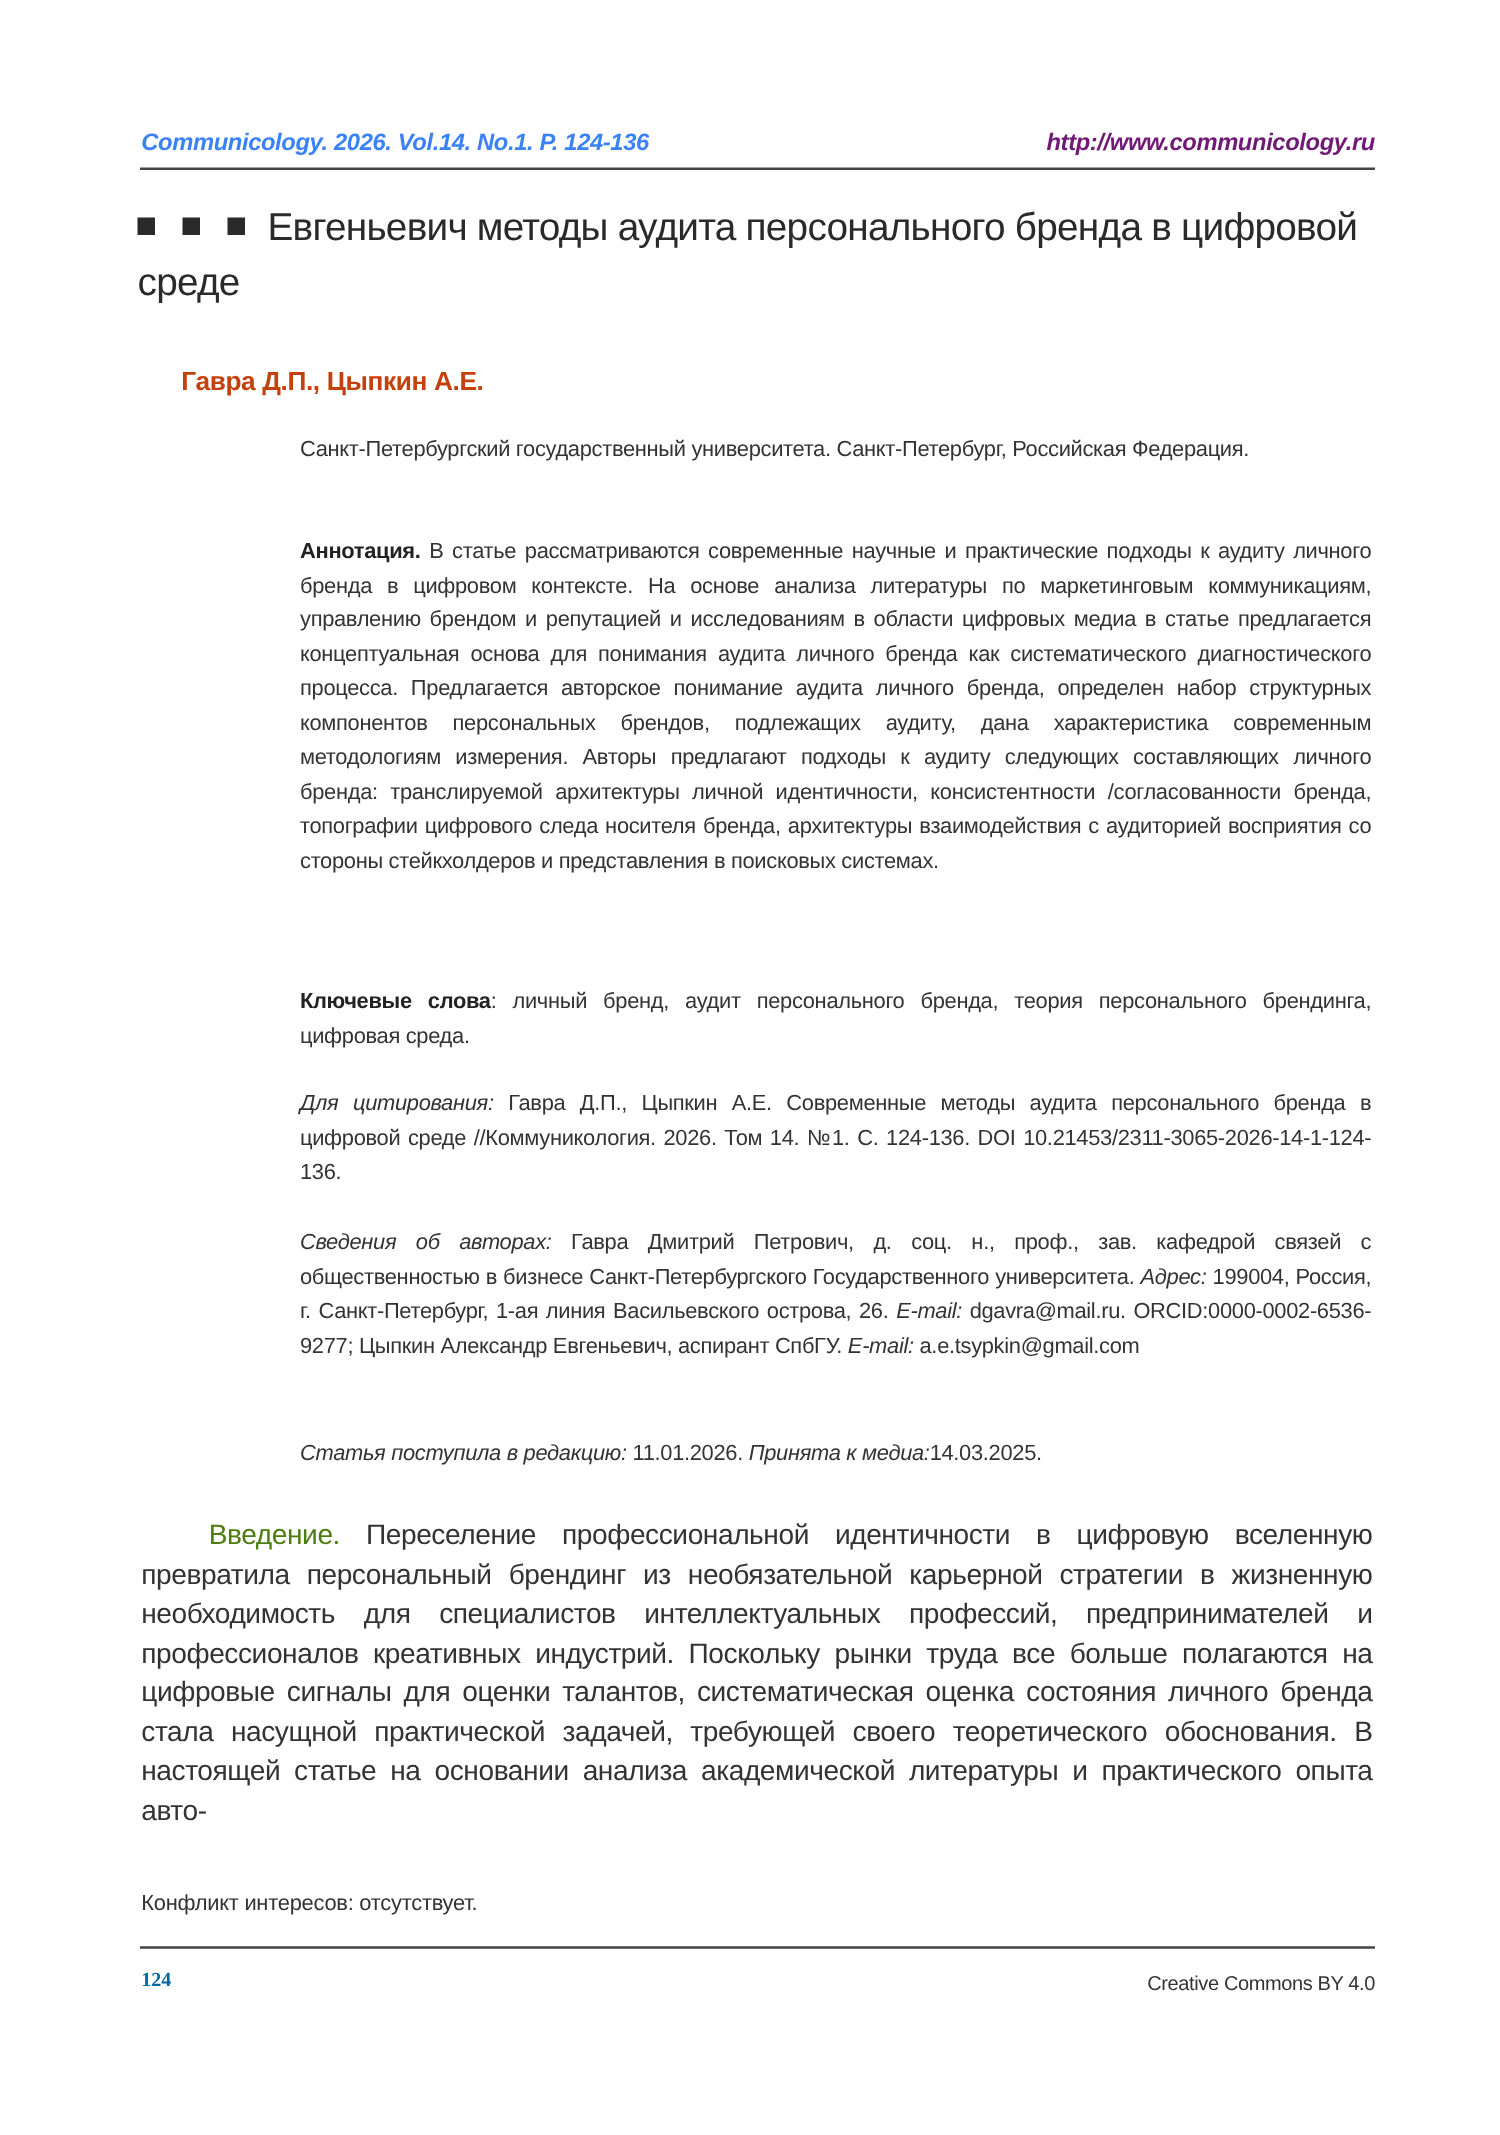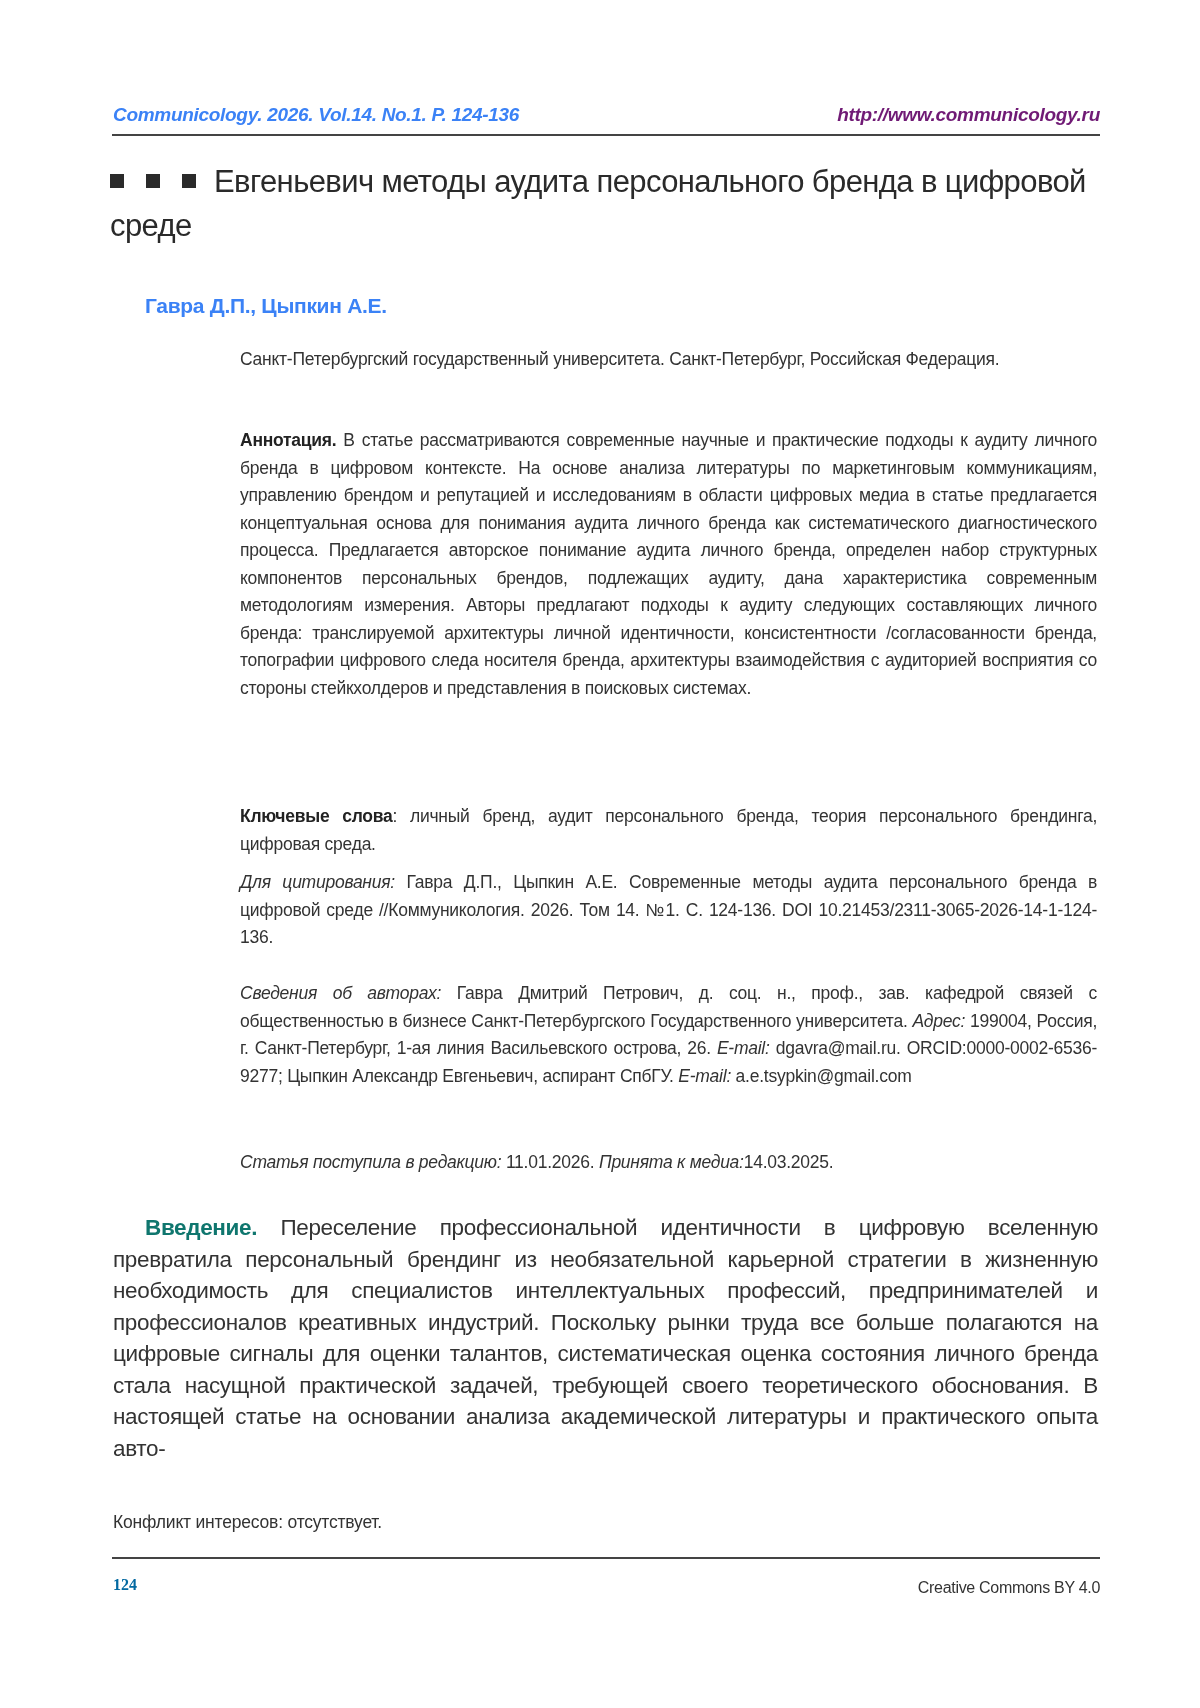--- a/index.html
+++ b/index.html
@@ -4,32 +4,32 @@
 <style>
   html, body { margin: 0; padding: 0; background: #ffffff; }
   body { width: 1200px; height: 1708px; position: relative; overflow: hidden; color: #2a2a2a; font-family: "Liberation Sans", sans-serif; }
   .abs { position: absolute; }
   .header-left { left: 113px; top: 104px; font-size: 19px; font-weight: bold; font-style: italic; color: #3b82f6; letter-spacing: -0.3px; }
   .header-right { right: 100px; top: 104px; font-size: 19px; font-weight: bold; font-style: italic; color: #701a75; letter-spacing: -0.3px; }
   .header-rule { left: 112px; width: 988px; top: 134px; height: 2px; background: #444; }
   .title { left: 110px; top: 160px; width: 980px; font-size: 31px; line-height: 44px; color: #2a2a2a; letter-spacing: -0.6px; }
   .title .sq { display: inline-block; width: 14px; height: 14px; background: #2a2a2a; margin-right: 22px; vertical-align: 4px; }
   .title .sq.last { margin-right: 18px; }
-  .authors { left: 145px; top: 294px; font-size: 21px; font-weight: bold; color: #3b82f6; letter-spacing: -0.3px; }
+  .authors { left: 145px; top: 294px; font-size: 21px; font-weight: bold; color: #c2410c; letter-spacing: -0.3px; }
   .block { left: 240px; width: 857px; font-size: 17.5px; line-height: 27.5px; color: #333; text-align: justify; letter-spacing: -0.25px; }
   .aff { top: 346px; }
   .abstract { top: 427px; }
-  .keywords { top: 787px; margin-top: 16px; }
+  .keywords { top: 787px; }
   .cite { top: 869px; }
   .about { top: 980px; }
   .dates { top: 1149px; }
   .b { font-weight: bold; color: #222; }
   .i { font-style: italic; }
   .intro { left: 113px; width: 985px; top: 1212px; font-size: 22.5px; line-height: 31.5px; color: #333; text-align: justify; letter-spacing: -0.35px; }
-  .intro .b { font-weight: bold; color: #0f766e; }
+  .intro .b { font-weight: normal; color: #4d7c0f; margin-left: 22px; }
   .intro .indent { display: inline-block; width: 32px; }
   .conflict { left: 113px; top: 1512px; font-size: 17.5px; color: #333; letter-spacing: -0.2px; }
   .footer-rule { left: 112px; width: 988px; top: 1557px; height: 2px; background: #444; }
   .page-num { left: 113px; top: 1576px; font-size: 16px; font-family: "Liberation Serif", serif; color: #0369a1; font-weight: bold; }
   .license { right: 100px; top: 1579px; font-size: 16px; color: #333; letter-spacing: -0.3px; }
 </style>
 </head>
 <body>
 
 <div class="abs header-left">Communicology. 2026. Vol.14. No.1. P. 124-136</div>

